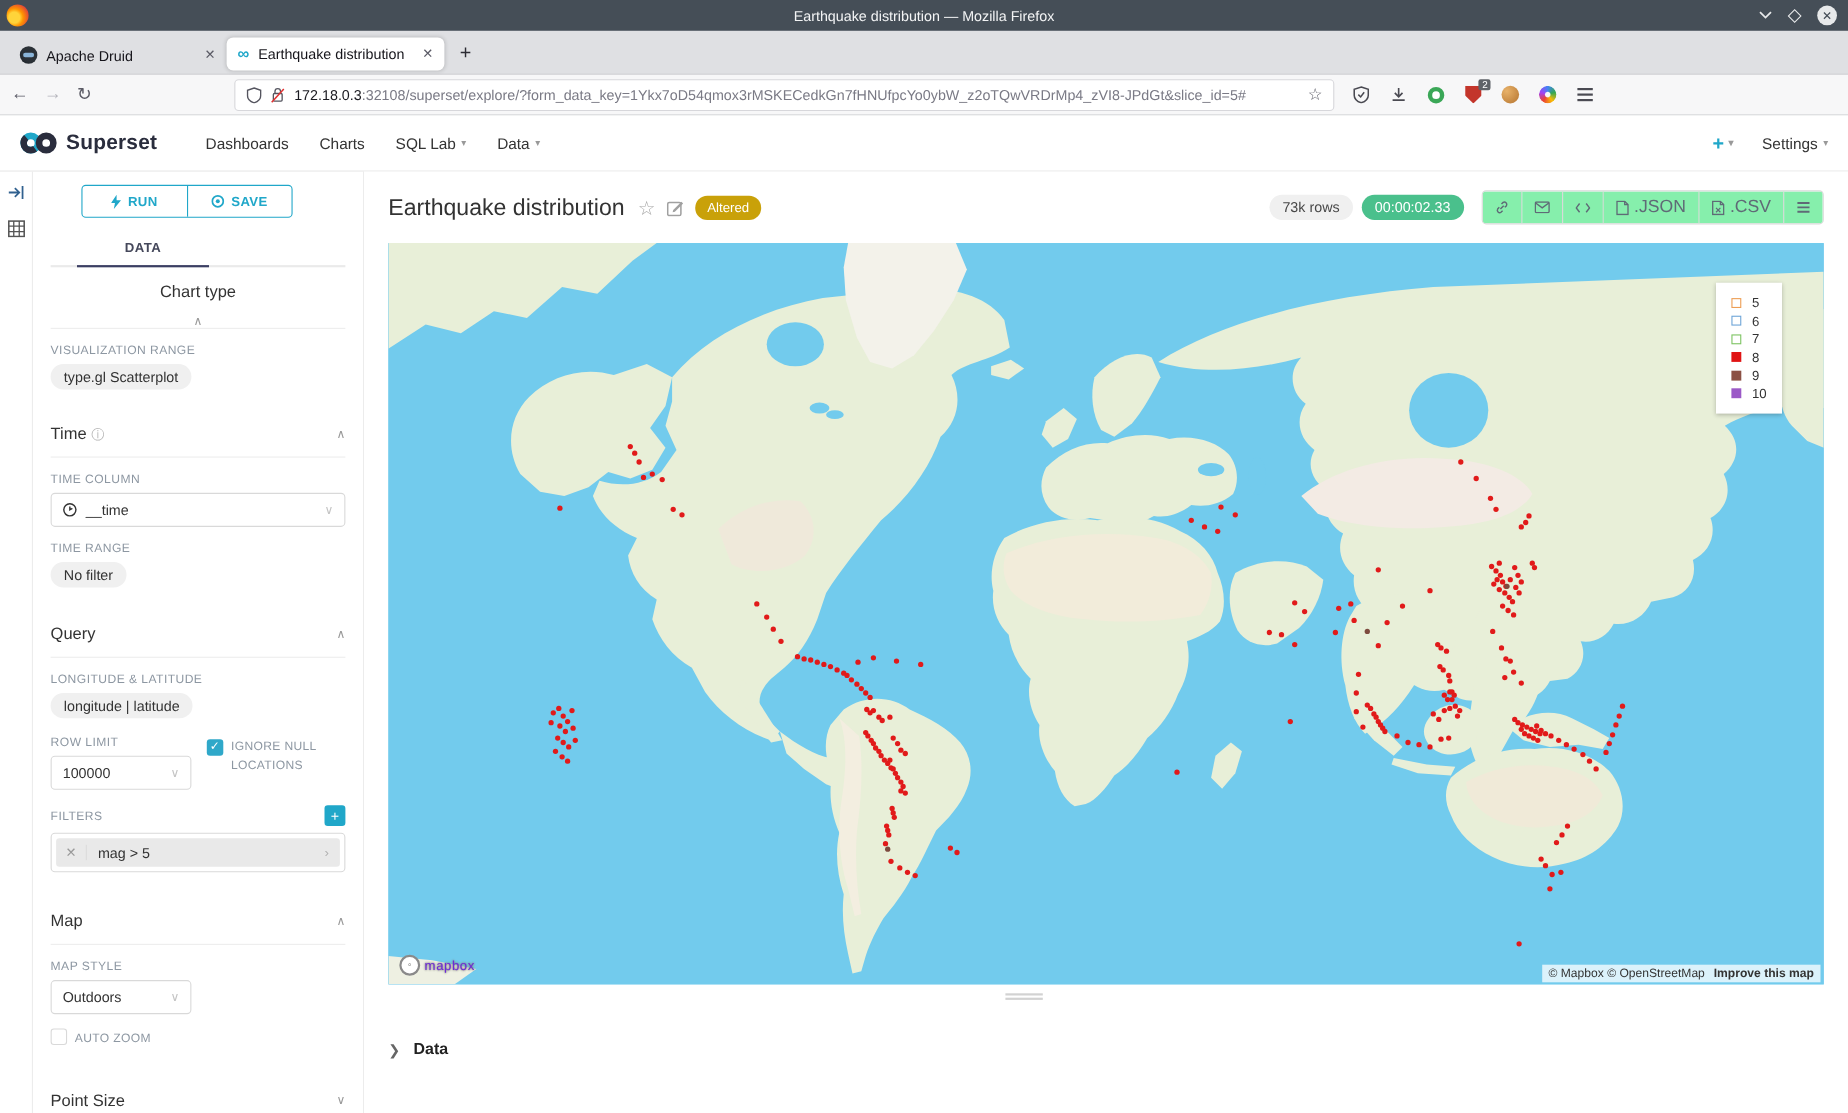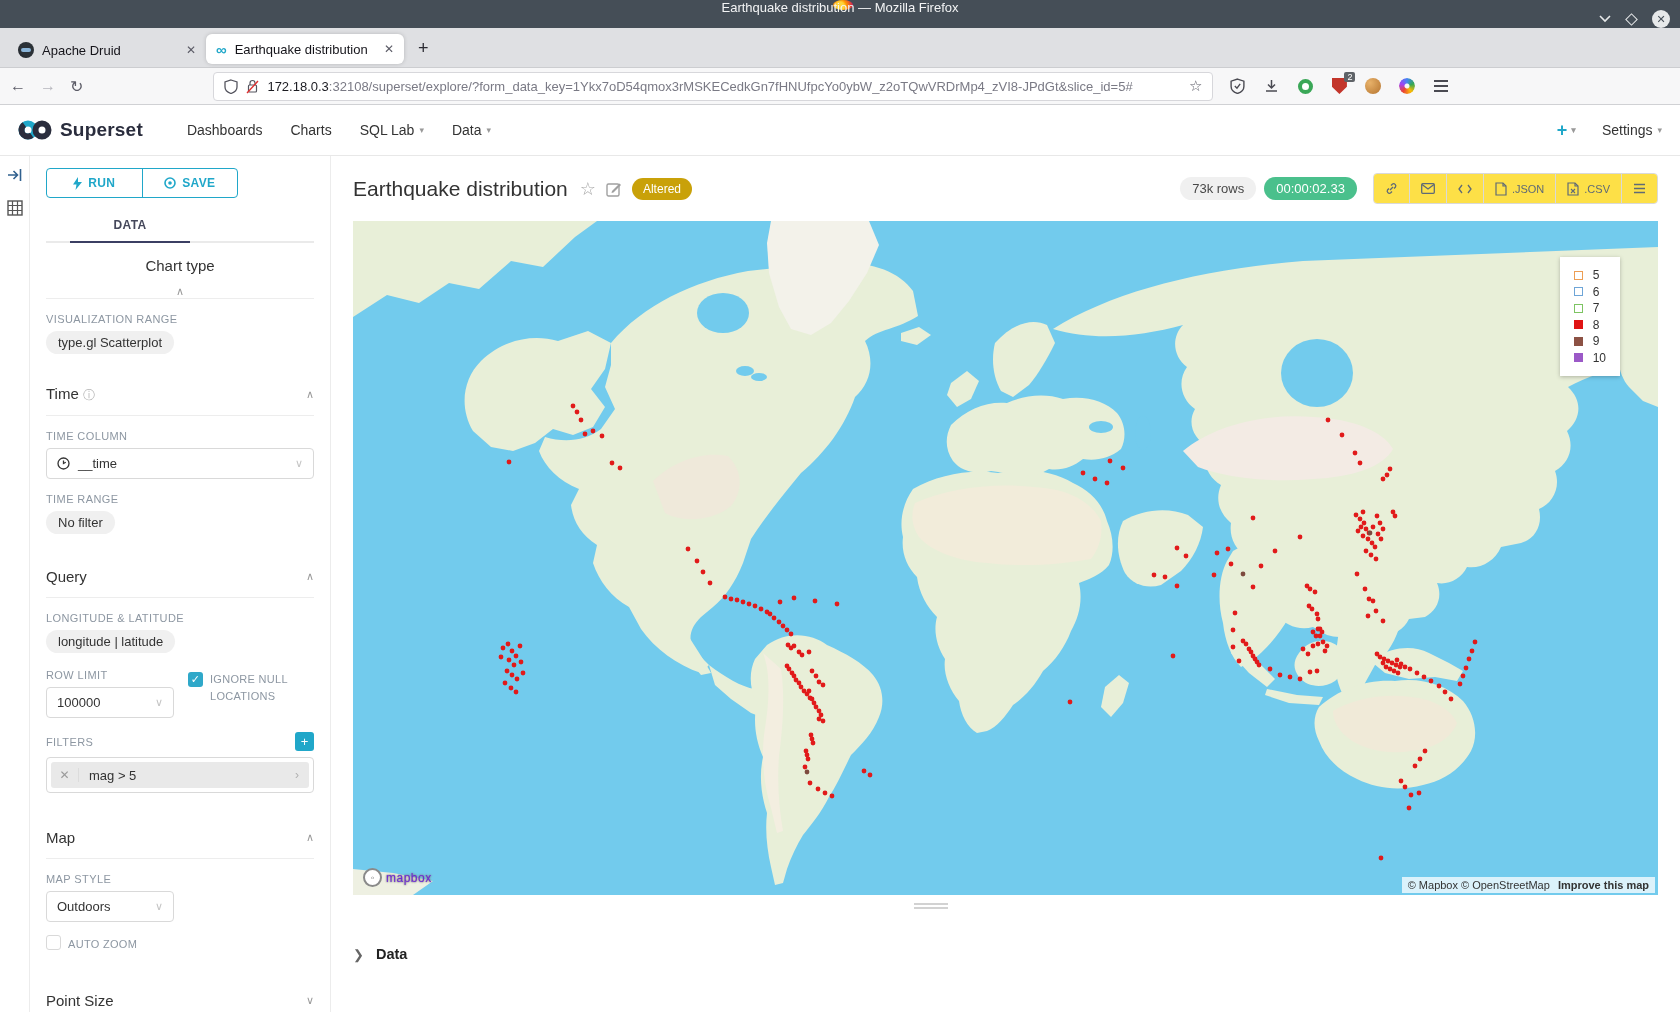--- a/index.html
+++ b/index.html
@@ -1,21 +1,21 @@
 <!DOCTYPE html>
 <html><head>
 <meta charset="utf-8">
 <style>
   * { box-sizing:border-box; margin:0; padding:0; }
   html,body { width:1680px; height:1012px; overflow:hidden; }
   body { font-family:"Liberation Sans", sans-serif; background:#fff; position:relative; }
   .app { position:absolute; inset:0; width:1680px; height:1012px; }
 
   
-  .titlebar { height:28px; background:#454e57; display:flex; align-items:center; color:#f3f4f5; position:relative;flex-direction:column; }
+  .titlebar { height:28px; background:#454e57; display:flex; align-items:center; color:#f3f4f5; position:relative; }
   .ff-logo { width:20px; height:20px; margin-left:6px; border-radius:50%;
     background:radial-gradient(circle at 35% 60%, #ffd43a 0 28%, #ff9500 45%, #e8552b 70%, #b5007f 100%); }
   .win-title { position:absolute; left:0; right:0; text-align:center; font-size:13px; }
   .win-ctrls { margin-left:auto; display:flex; align-items:center; gap:16px; padding-right:10px; z-index:2; }
   .win-max { width:9px; height:9px; border:1.5px solid #e7e9ea; transform:rotate(45deg); }
   .win-close { width:18px; height:18px; border-radius:50%; background:#e7e9ea; color:#454e57; font-size:11px; display:flex; align-items:center; justify-content:center; }
 
   .tabbar { height:40px; background:#dfe0e3; display:flex; align-items:flex-end; padding-left:8px; border-bottom:1px solid #cccdd0; }
   .tab { height:34px; width:198px; display:flex; align-items:center; gap:8px; padding:0 10px; font-size:13px; color:#15141a; border-radius:6px 6px 0 0; }
   .tab.active { background:#ffffff; box-shadow:0 0 4px rgba(0,0,0,.18); border-radius:6px; height:30px; margin-bottom:3px; }
@@ -48,21 +48,21 @@
   .navitem { font-size:14px; color:#333; margin:0 14px; display:flex; align-items:center; gap:5px;}
   .caret { font-size:9px; color:#999; }
   .nav-right { margin-left:auto; display:flex; align-items:center; gap:26px; }
   .plus-btn { color:#20a7c9; font-weight:bold; font-size:18px; display:flex; align-items:center; gap:4px;}
   .settings { font-size:14px; color:#333; display:flex; align-items:center; gap:5px;}
 
   
   .workspace { display:flex; height:856px; }
   .rail { width:30px; border-right:1px solid #ececec; padding-top:12px; display:flex; flex-direction:column; align-items:center; gap:18px; }
   .panel { width:301px; border-right:1px solid #ececec; padding:12px 16px 0 16px; overflow:hidden; }
-  .runsave { display:flex; border:1px solid #20a7c9; border-radius:4px; height:30px; width:192px; }
+  .runsave { display:flex; border:1px solid #20a7c9; border-radius:4px; height:30px; width:192px; margin-left:28px;}
   .runsave .btn { flex:1; display:flex; align-items:center; justify-content:center; gap:6px; color:#20a7c9; font-size:12px; font-weight:bold; letter-spacing:.3px;}
   .runsave .btn:first-child { border-right:1px solid #20a7c9; }
   .paneltabs { margin-top:12px; border-bottom:2px solid #eaeaea; display:flex; }
   .ptab { font-size:12px; font-weight:bold; color:#45485b; letter-spacing:.4px; padding:8px 0 9px 0; width:120px; text-align:center; border-bottom:2px solid #3b3f63; margin-bottom:-2px; margin-left:24px;}
   .section-hdr { height:42px; display:flex; align-items:center; justify-content:space-between; font-size:15px; color:#333; border-bottom:1px solid #ededed; }
   .chev { color:#999; font-size:11px; }
   .ctl-label { font-size:11px; color:#8d97a2; letter-spacing:.4px; margin-top:14px; margin-bottom:6px; }
   .pill { display:inline-block; background:#f0f0f0; border-radius:12px; padding:4px 12px; font-size:13px; color:#333; }
   .select { height:31px; border:1px solid #d9d9d9; border-radius:4px; display:flex; align-items:center; padding:0 10px; gap:8px; font-size:13px; color:#333; background:#fff;}
   .select .dd { margin-left:auto; color:#c4c4c4; font-size:11px; }
@@ -83,21 +83,21 @@
   .main { flex:1; position:relative; background:#fff; }
   .chart-hdr { height:65px; display:flex; align-items:center; padding:0 22px; }
   .chart-title { font-size:21px; color:#333; }
   .star-ico { color:#a8a8a8; font-size:18px; margin-left:12px; }
   .edit-ico { color:#a8a8a8; margin-left:10px; }
   .altered { background:#c9a109; color:#fff; font-size:12px; border-radius:11px; padding:4px 11px; margin-left:10px; }
   .hdr-right { margin-left:auto; display:flex; align-items:center; gap:8px; }
   .rows-badge { background:#f0f0f0; color:#484848; font-size:13px; border-radius:12px; padding:4px 12px; }
   .timer-badge { background:#4ac08c; color:#fff; font-size:13px; border-radius:12px; padding:4px 12px; }
   .btngroup { display:flex; border:1px solid #d9d9d9; border-radius:4px; overflow:hidden; margin-left:8px; height:31px;}
-  .gbtn { display:flex; align-items:center; justify-content:center; gap:5px; padding:0 11px; border-right:1px solid #d9d9d9; color:#5f6a76; font-size:11px; background:#fde047;}
+  .gbtn { display:flex; align-items:center; justify-content:center; gap:5px; padding:0 11px; border-right:1px solid #d9d9d9; color:#5f6a76; font-size:16px; background:#86efac;}
   .gbtn:last-child { border-right:none; }
 
   .mapwrap { position:absolute; left:22px; top:65px; width:1305px; height:674px; overflow:hidden; background:#72cbed; }
   .legend { position:absolute; right:38px; top:36px; background:#fff; box-shadow:0 1px 4px rgba(0,0,0,.25); padding:10px 14px; }
   .legend ul { list-style:none; }
   .legend li { display:flex; align-items:center; gap:10px; font-size:12px; color:#333; height:16.5px;}
   .sw { width:9px; height:9px; }
   .mblogo { position:absolute; left:10px; bottom:8px; display:flex; align-items:center; gap:4px; }
   .mblogo .mcirc { width:19px; height:19px; border-radius:50%; background:#fff; border:2px solid #8a8a8a; display:flex; align-items:center; justify-content:center; color:#6b6b6b; font-size:10px; font-weight:bold;}
   .mblogo .mword { color:#6d28d9; font-weight:normal; font-size:12px; letter-spacing:.5px; text-shadow:0 0 2px #808080, 0 0 2px #808080; }

